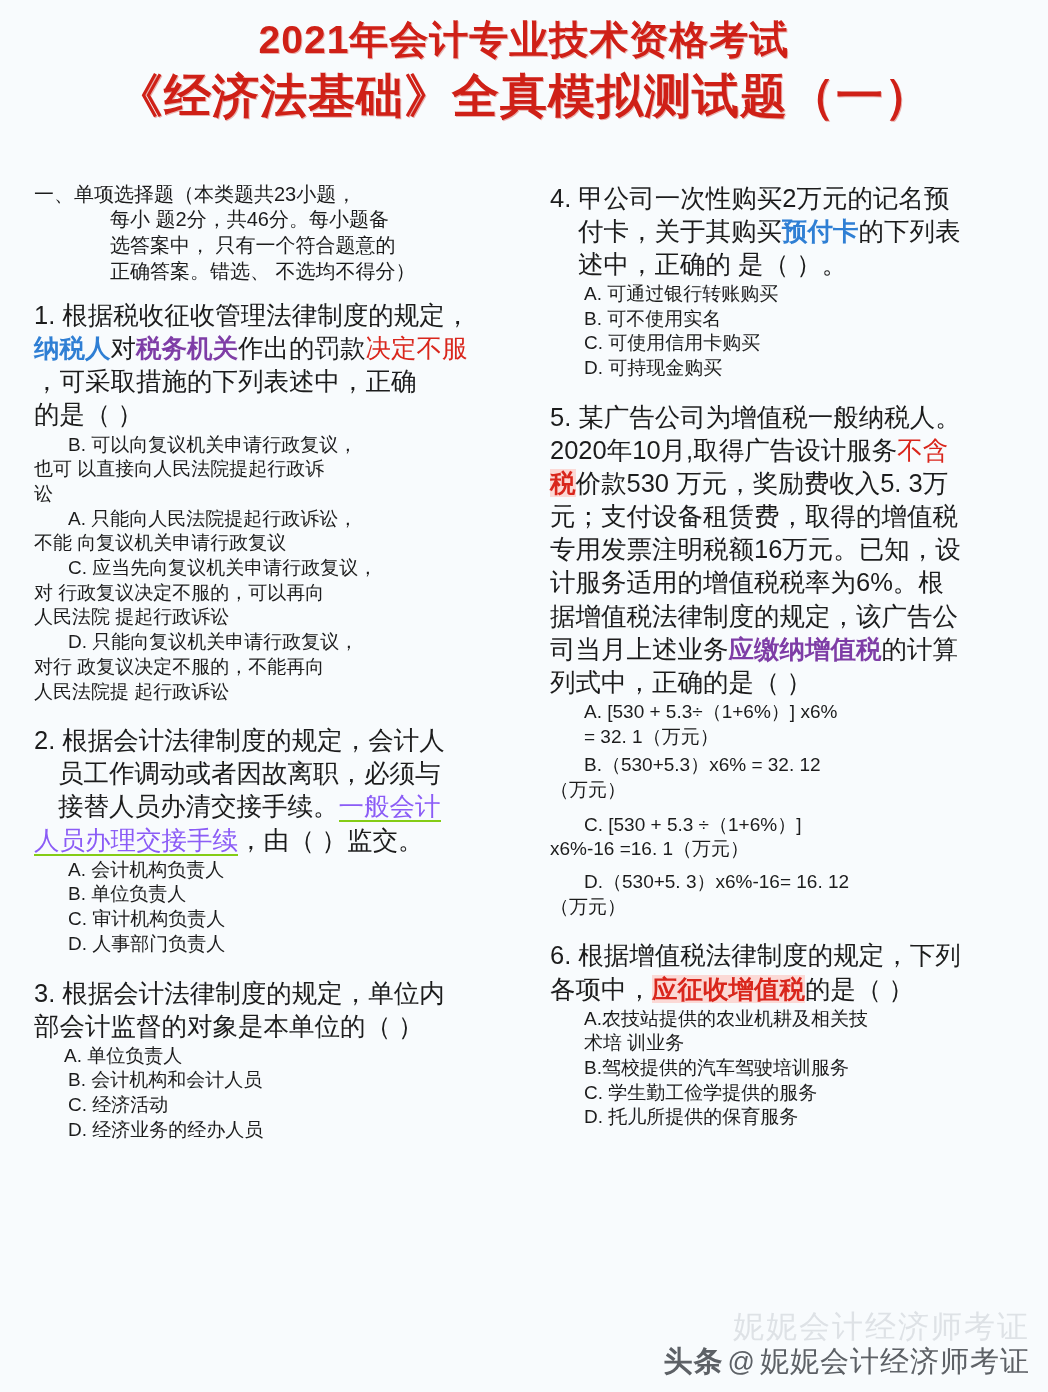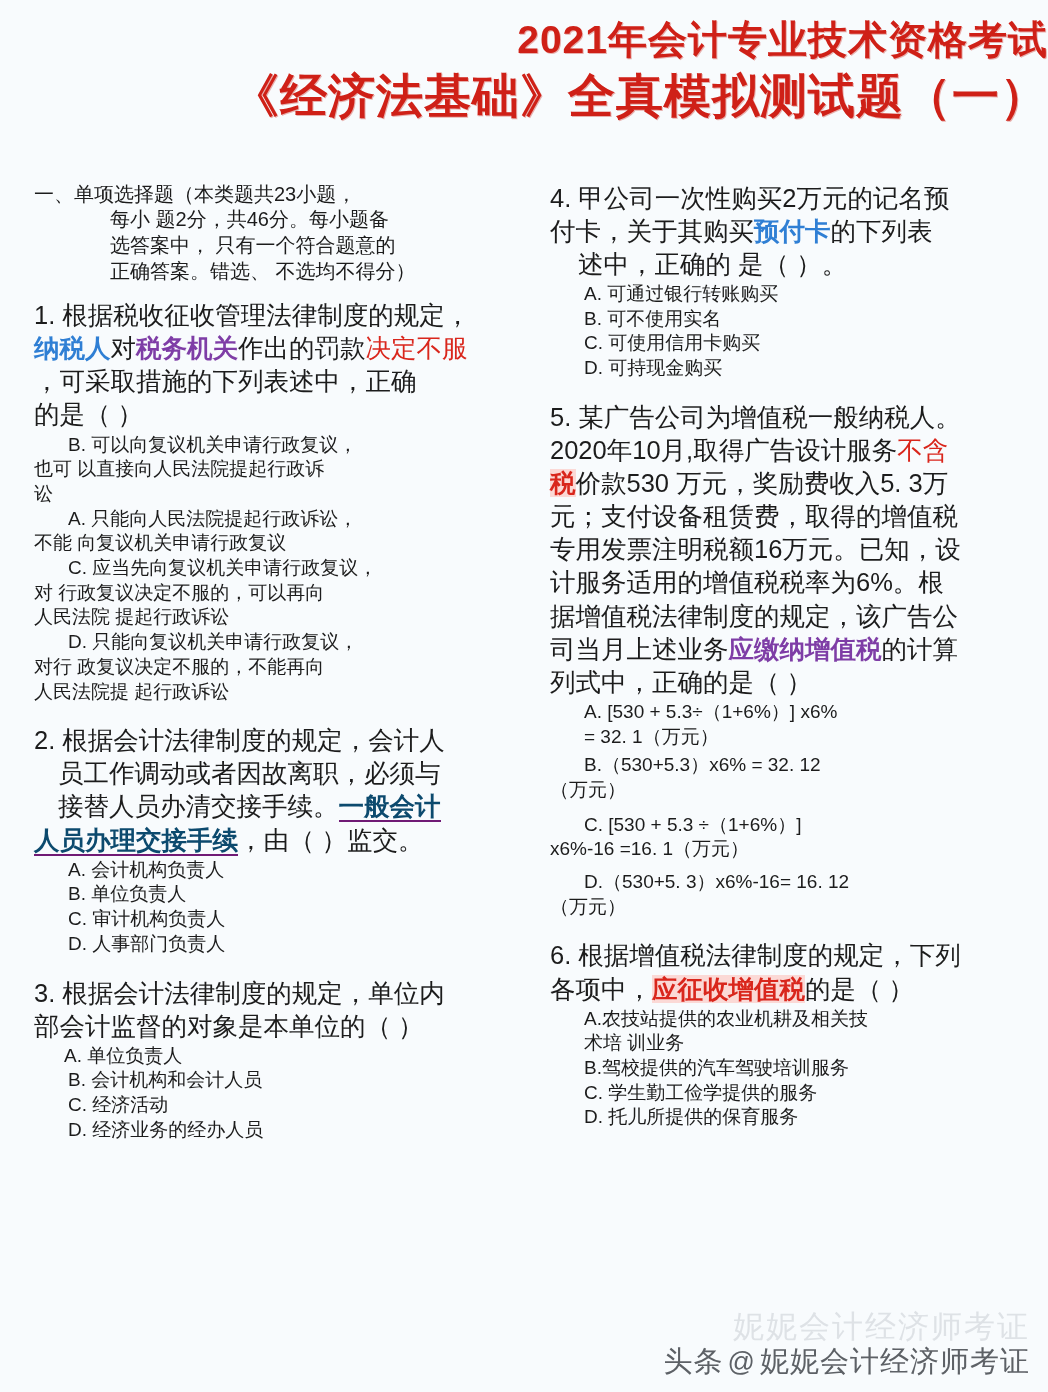--- a/index.html
+++ b/index.html
@@ -21,21 +21,20 @@
   .title-block {
     padding-top: 14px;
     text-align: center;
   }
   .title-line {
     color: #cf2017;
     font-weight: bold;
     letter-spacing: 1px;
     line-height: 1.32;
     text-shadow: 1px 1px 0 rgba(200,40,30,.35);
-    text-align: right;
   }
   .title-line-1 { font-size: 39px; }
   .title-line-2 { font-size: 47px; }
 
   
   .columns {
     display: flex;
     align-items: flex-start;
     padding: 54px 12px 0 12px;
     height: 1392px;
@@ -74,21 +73,21 @@
     text-indent: 0;
   }
 
   .gap-sm { height: 6px; }
   .gap-md { height: 13px; }
 
   
   .hl-blue   { color: #2f7fd4; font-weight: bold; }
   .hl-purple { color: #7e3da6; font-weight: bold; }
   .hl-red    { color: #d9261c; font-weight: normal; }
-  .hl-red-u  { color: #0c4a6e; font-weight: bold; border-bottom: 2px solid #701a75; }
+  .hl-red-u  { color: #8b5cf6; font-weight: normal; border-bottom: 2px solid #84cc16; }
   .hl-red-bg { color: #d9261c; font-weight: bold; background: #fbd9d6; }
 
   
   .wm-ghost {
     position: absolute;
     right: 18px;
     bottom: 44px;
     font-size: 31px;
     color: rgba(120,130,140,0.20);
     letter-spacing: 2px;
@@ -101,21 +100,21 @@
     bottom: 10px;
     font-size: 29px;
     color: #5d6166;
     letter-spacing: 1px;
     white-space: nowrap;
     pointer-events: none;
     display: flex;
     align-items: baseline;
     gap: 4px;
   }
-  .wm-main .wm-badge { font-weight: normal; text-align: right; }
+  .wm-main .wm-badge { font-weight: bold; text-align: right; }
   .wm-at {
     display: inline-block;
     font-size: 27px;
   }
 </style>
 </head>
 <body>
 
 <div class="title-block">
   <div class="title-line title-line-1">2021年会计专业技术资格考试</div>
@@ -191,21 +190,21 @@
       <div class="opt">D. 经济业务的经办人员</div>
     </div>
 
   </div>
 
   <div class="col col-right">
 
     <div class="q">
       <div class="q-stem flat">
         <span>4. 甲公司一次性购买2万元的记名预</span><br>
-        <span style="display:inline-block">付卡，关于其购买</span><span class="hl-blue">预付卡</span><span>的下列表</span><br>
+        <span style="margin-left:28px;display:inline-block">付卡，关于其购买</span><span class="hl-blue">预付卡</span><span>的下列表</span><br>
         <span style="margin-left:28px;display:inline-block">述中，正确的 是（  ）。</span>
       </div>
       <div class="opt">A. 可通过银行转账购买</div>
       <div class="opt">B. 可不使用实名</div>
       <div class="opt">C. 可使用信用卡购买</div>
       <div class="opt">D. 可持现金购买</div>
     </div>
 
     <div class="gap-md"></div>
 

